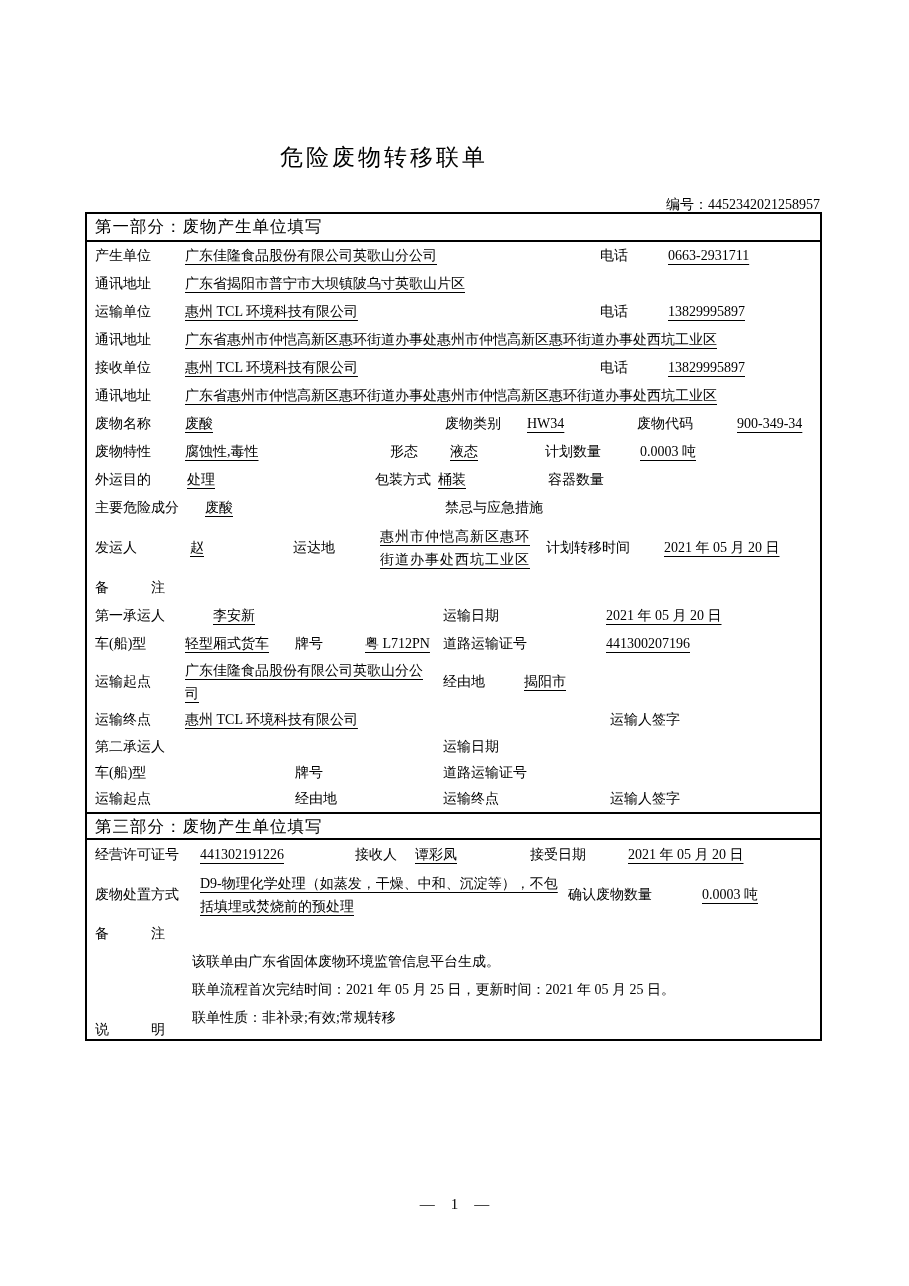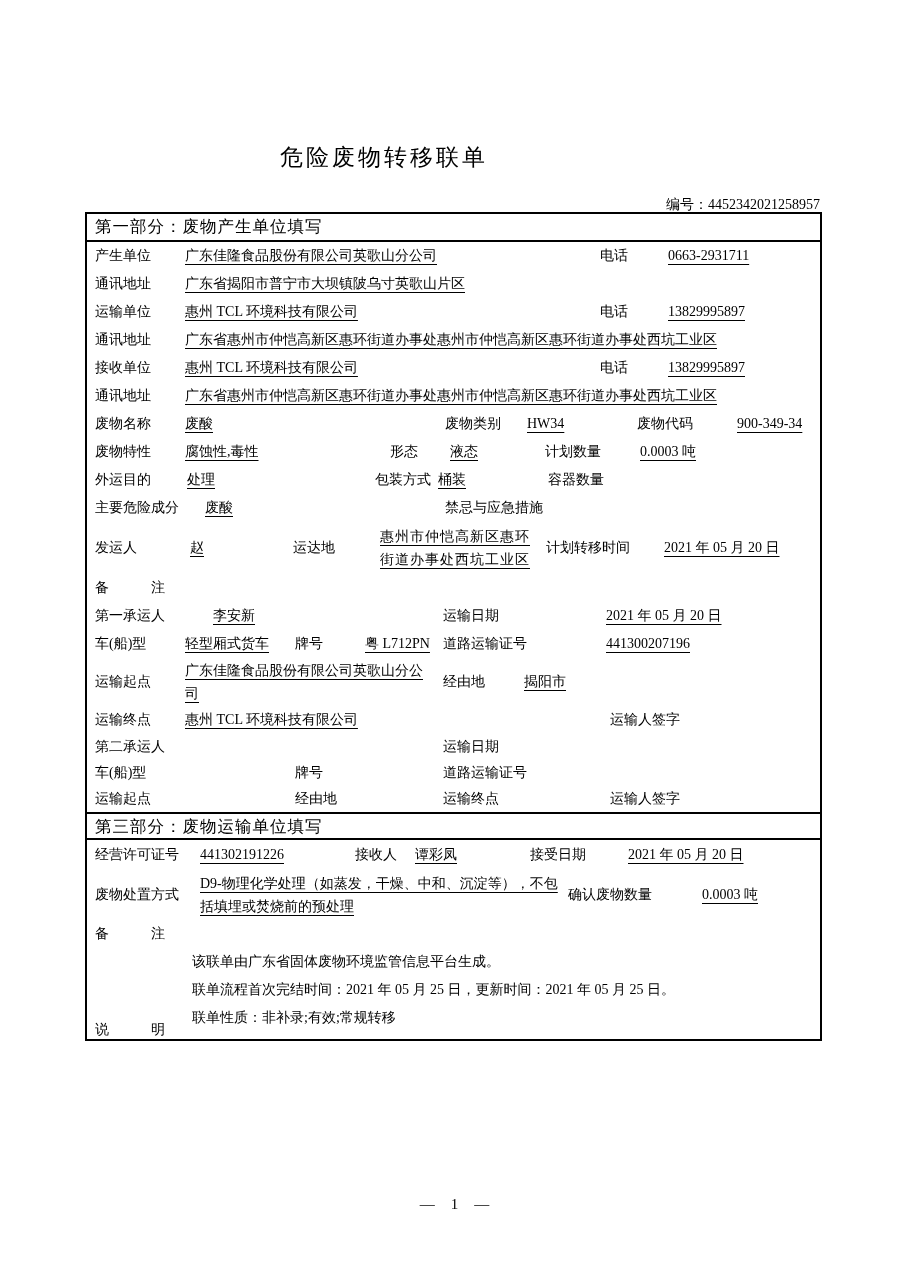--- a/index.html
+++ b/index.html
@@ -179,21 +179,21 @@
     <span class="c" style="left:356px">道路运输证号</span>
   </div>
 
   <div class="row r26">
     <span class="c" style="left:8px">运输起点</span>
     <span class="c" style="left:208px">经由地</span>
     <span class="c" style="left:356px">运输终点</span>
     <span class="c" style="left:523px">运输人签字</span>
   </div>
 
-  <div class="sh sh-mid">第三部分：废物运输单位填写</div>
+  <div class="sh sh-mid">第三部分：废物产生单位填写</div>
 
   <div class="row r30">
     <span class="c" style="left:8px">经营许可证号</span>
     <span class="c u" style="left:113px">441302191226</span>
     <span class="c" style="left:268px">接收人</span>
     <span class="c u" style="left:328px">谭彩凤</span>
     <span class="c" style="left:443px">接受日期</span>
     <span class="c u" style="left:541px">2021 年 05 月 20 日</span>
   </div>
 

